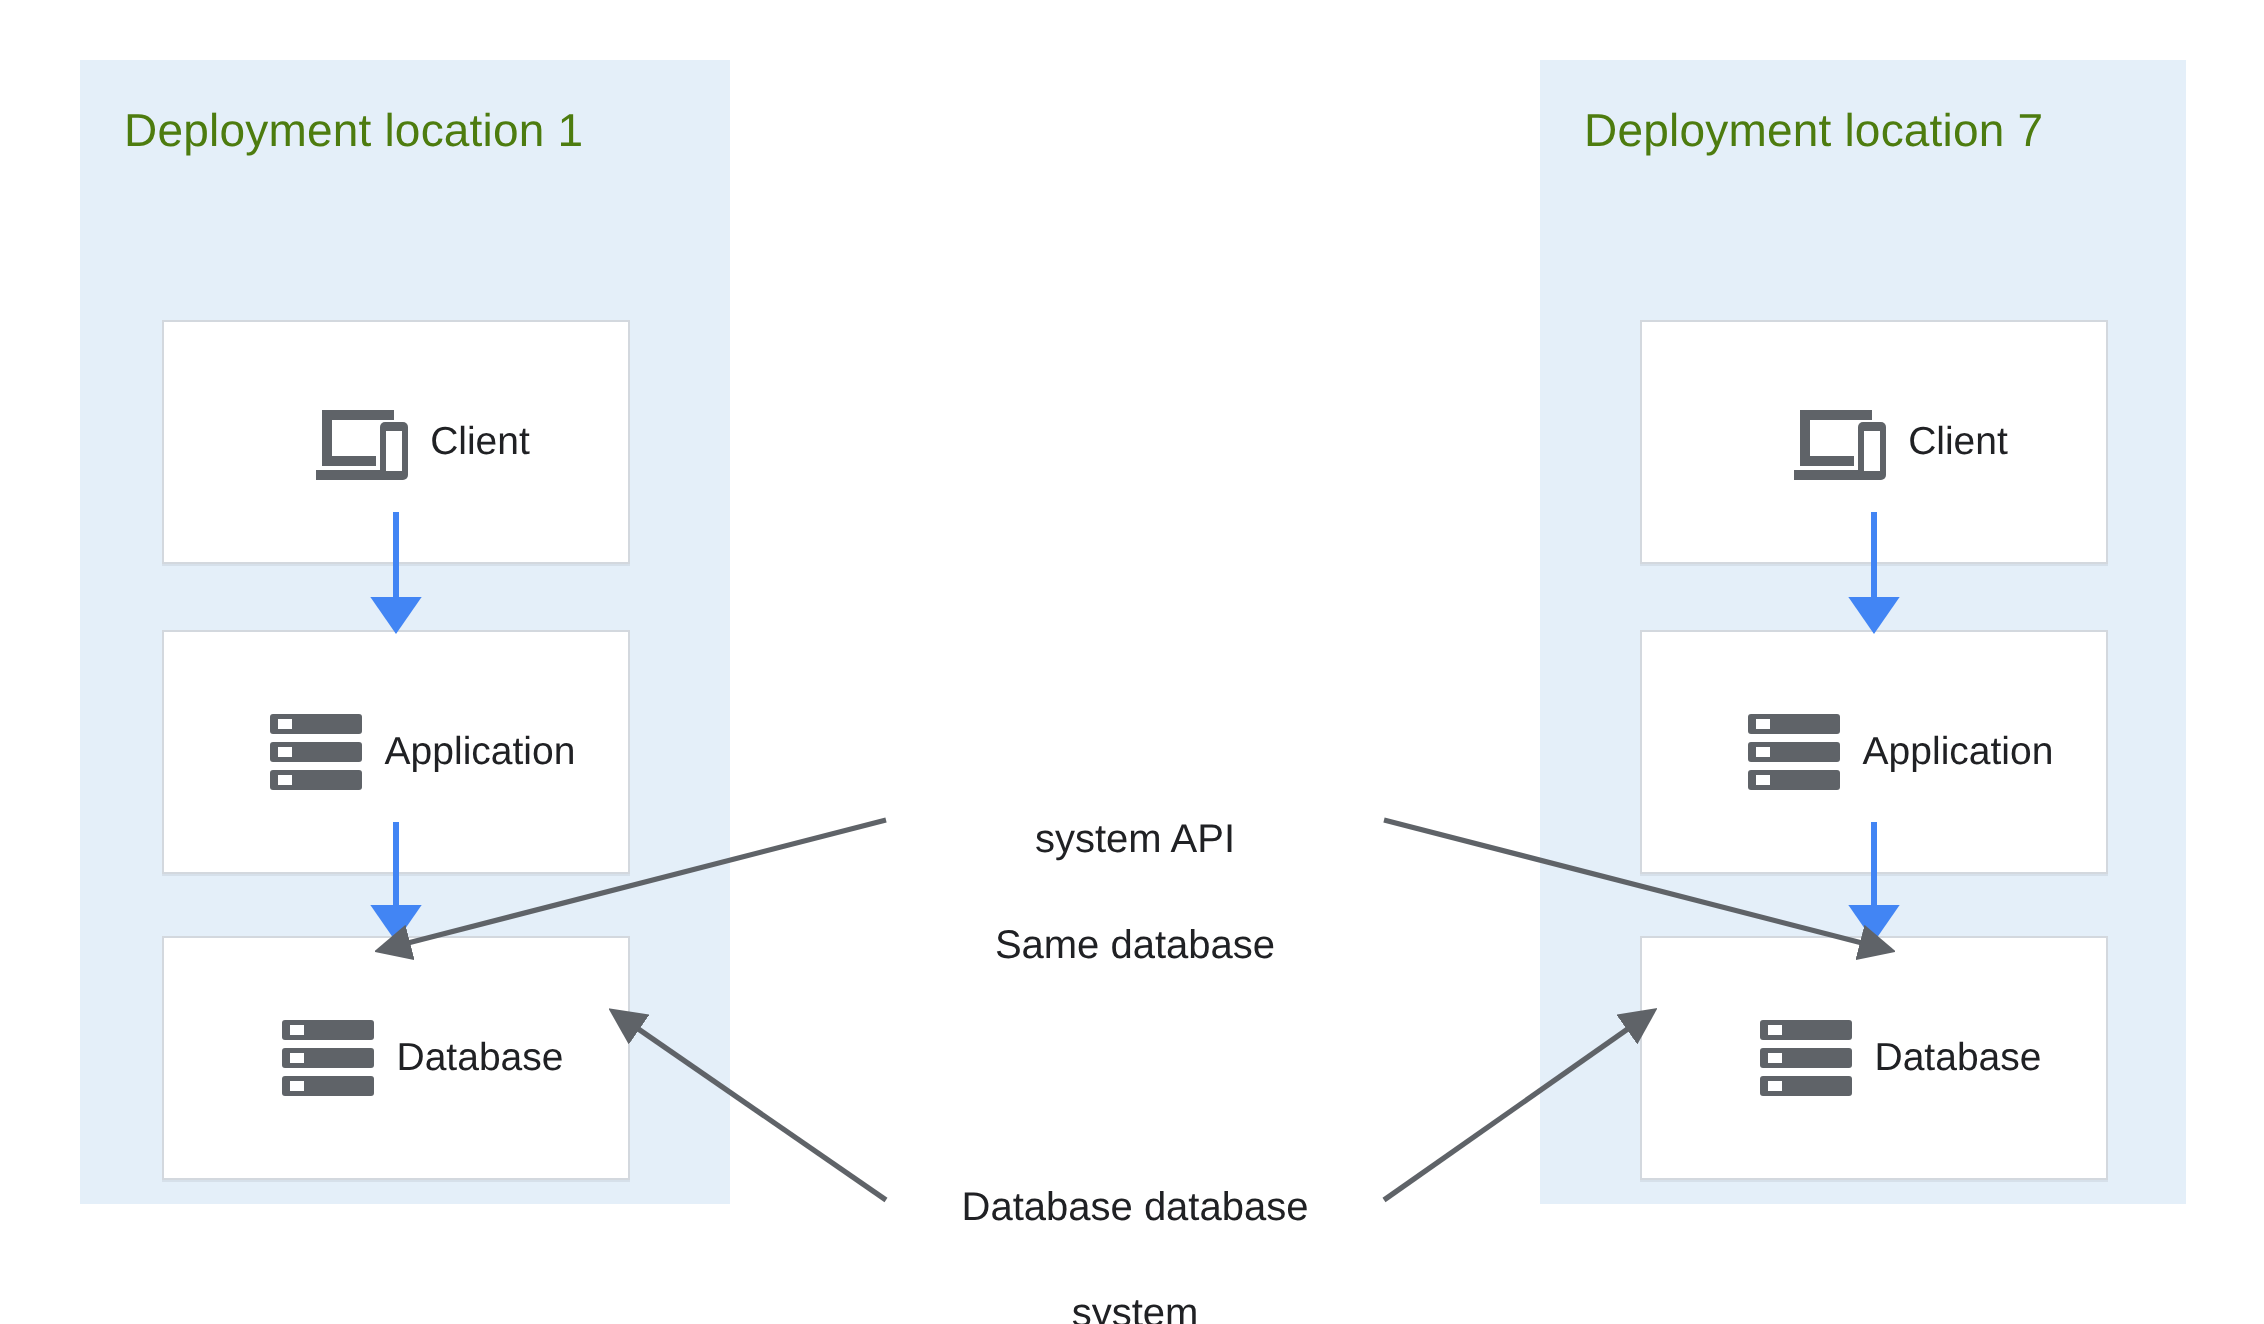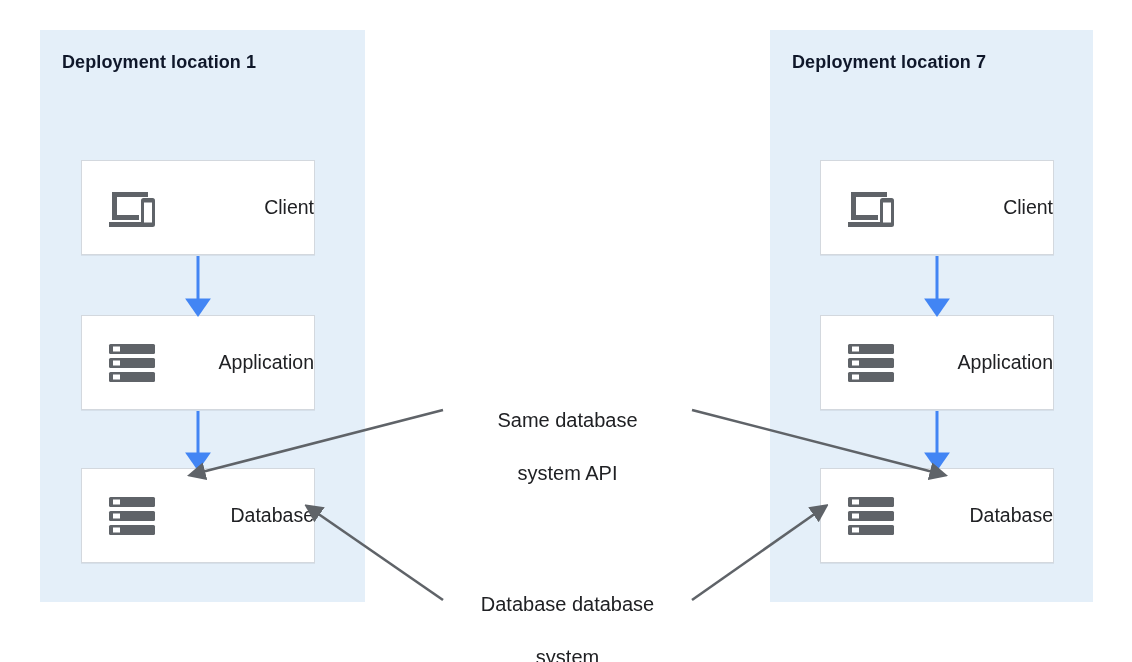--- a/index.html
+++ b/index.html
@@ -22,38 +22,37 @@
 
   
   .panel {
     position: absolute;
     background: #e4eff9;
   }
   .panel-title {
     position: absolute;
     left: 22px;
     top: 22px;
-    font-size: 18px;
-    color: #0f172a;
+    font-size: 23px;
+    color: #4d7c0f;
     letter-spacing: 0.1px;
     white-space: nowrap;
-    font-weight: bold;
   }
 
   
   .node {
     position: absolute;
     width: 234px;
-    height: 95px;
+    height: 122px;
     background: #ffffff;
     border: 1px solid #d3d8de;
     box-sizing: border-box;
     display: flex;
     align-items: center;
-    justify-content: space-between;
+    justify-content: center;
     box-shadow: 0 1px 0 0 rgba(0,0,0,0.06);
   }
   .node .icon-wrap {
     width: 64px;
     margin-left: 18px;
     display: flex;
     align-items: center;
     justify-content: center;
     flex: 0 0 auto;
   }
@@ -217,22 +216,22 @@
     <g>
       <line x1="443" y1="600" x2="317" y2="513" stroke="#5f6368" stroke-width="2.6" marker-end="url(#grayHead)"></line>
     </g>
 
     <g>
       <line x1="692" y1="600" x2="816" y2="513" stroke="#5f6368" stroke-width="2.6" marker-end="url(#grayHead)"></line>
     </g>
   </svg>
 
   <div class="annotation" style="left:443px; top:381px; width:249px;">
+    <div>system API</div>
     <div>Same database</div>
-    <div>system API</div>
   </div>
 
   <div class="annotation" style="left:443px; top:565px; width:249px;">
     <div>Database database</div>
     <div>system</div>
   </div>
 
 </div>
 
 </body></html>

